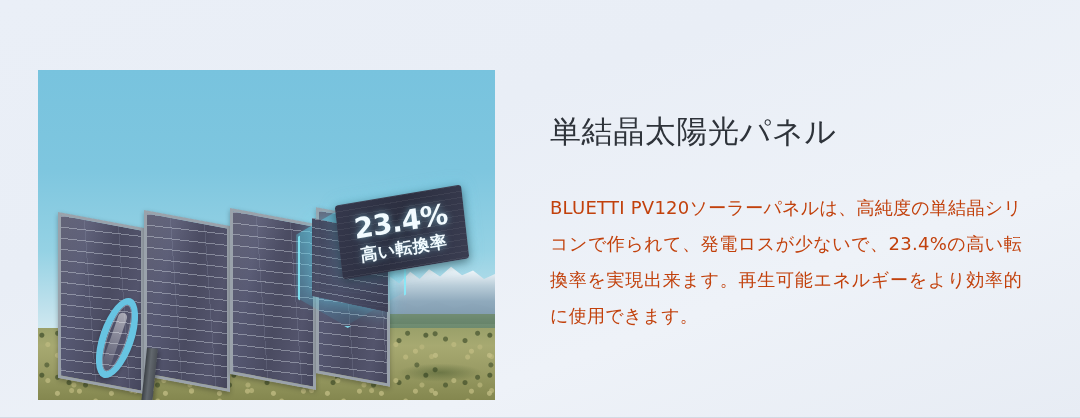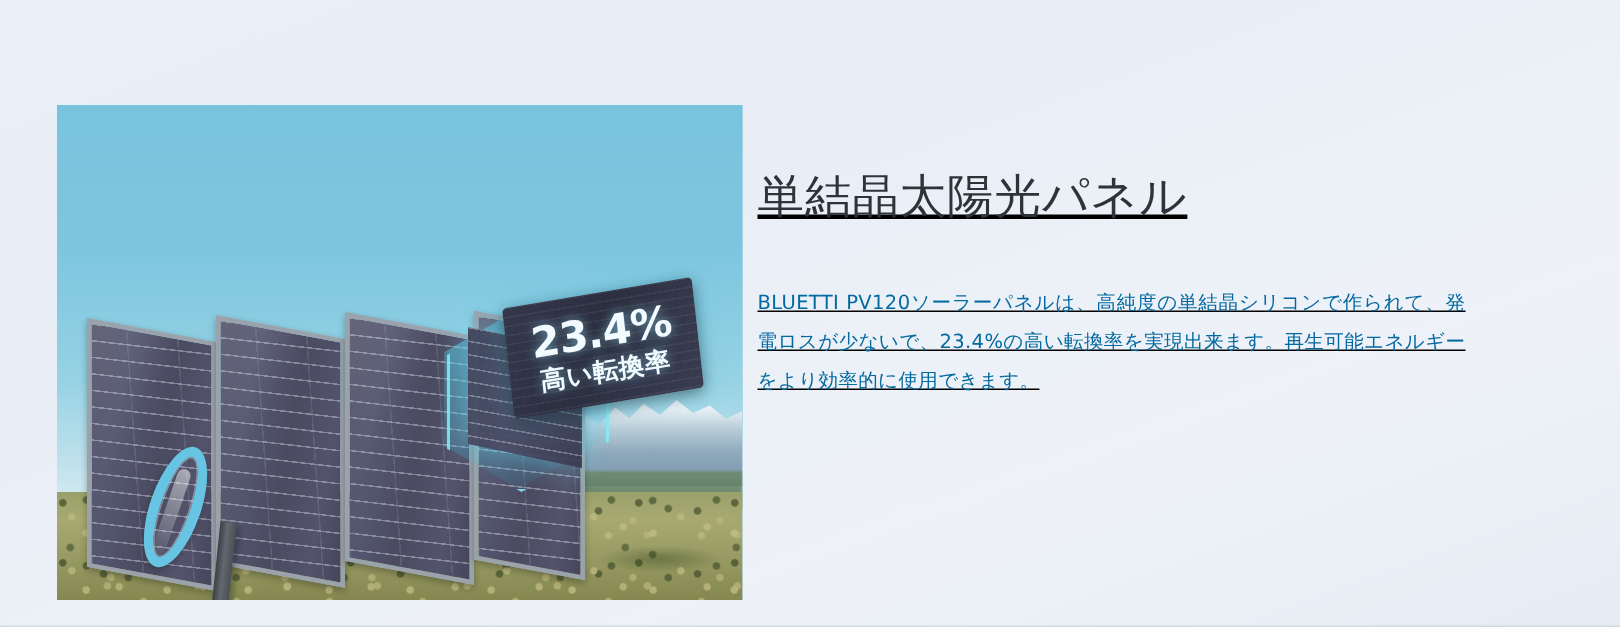--- a/index.html
+++ b/index.html
@@ -175,32 +175,32 @@
   }
   .readout .cap{
     position:relative;margin-top:4px;
     font-family:"DejaVu Sans","Liberation Sans",sans-serif;
     font-weight:700;font-size:17px;line-height:1;color:#f2fbff;
     letter-spacing:.5px;
     text-shadow:0 0 7px rgba(150,235,255,.5);
   }
 
   
-  .copy{position:absolute;left:505px;top:112px;width:480px;text-decoration:underline;}
+  .copy{position:absolute;left:550px;top:112px;width:480px;}
   .headline{
     margin:0;
     font-family:"DejaVu Sans","Liberation Sans",sans-serif;
     font-size:31px;line-height:1.28;font-weight:400;
     color:#2e333a;letter-spacing:.6px;
   }
   .body{
     margin:38px 0 0 0;width:472px;
     font-family:"DejaVu Sans","Liberation Sans",sans-serif;
-    font-size:13px;line-height:2.0;font-weight:400;
-    color:#0369a1;letter-spacing:.25px;
+    font-size:18px;line-height:2.0;font-weight:400;
+    color:#c2410c;letter-spacing:.25px;
     text-align:justify;
   }
   .bottom-rule{
     position:absolute;left:0;bottom:0;width:1080px;height:1px;
     background:rgba(180,190,205,.45);
   }
 </style>
 </head>
 <body>
 

